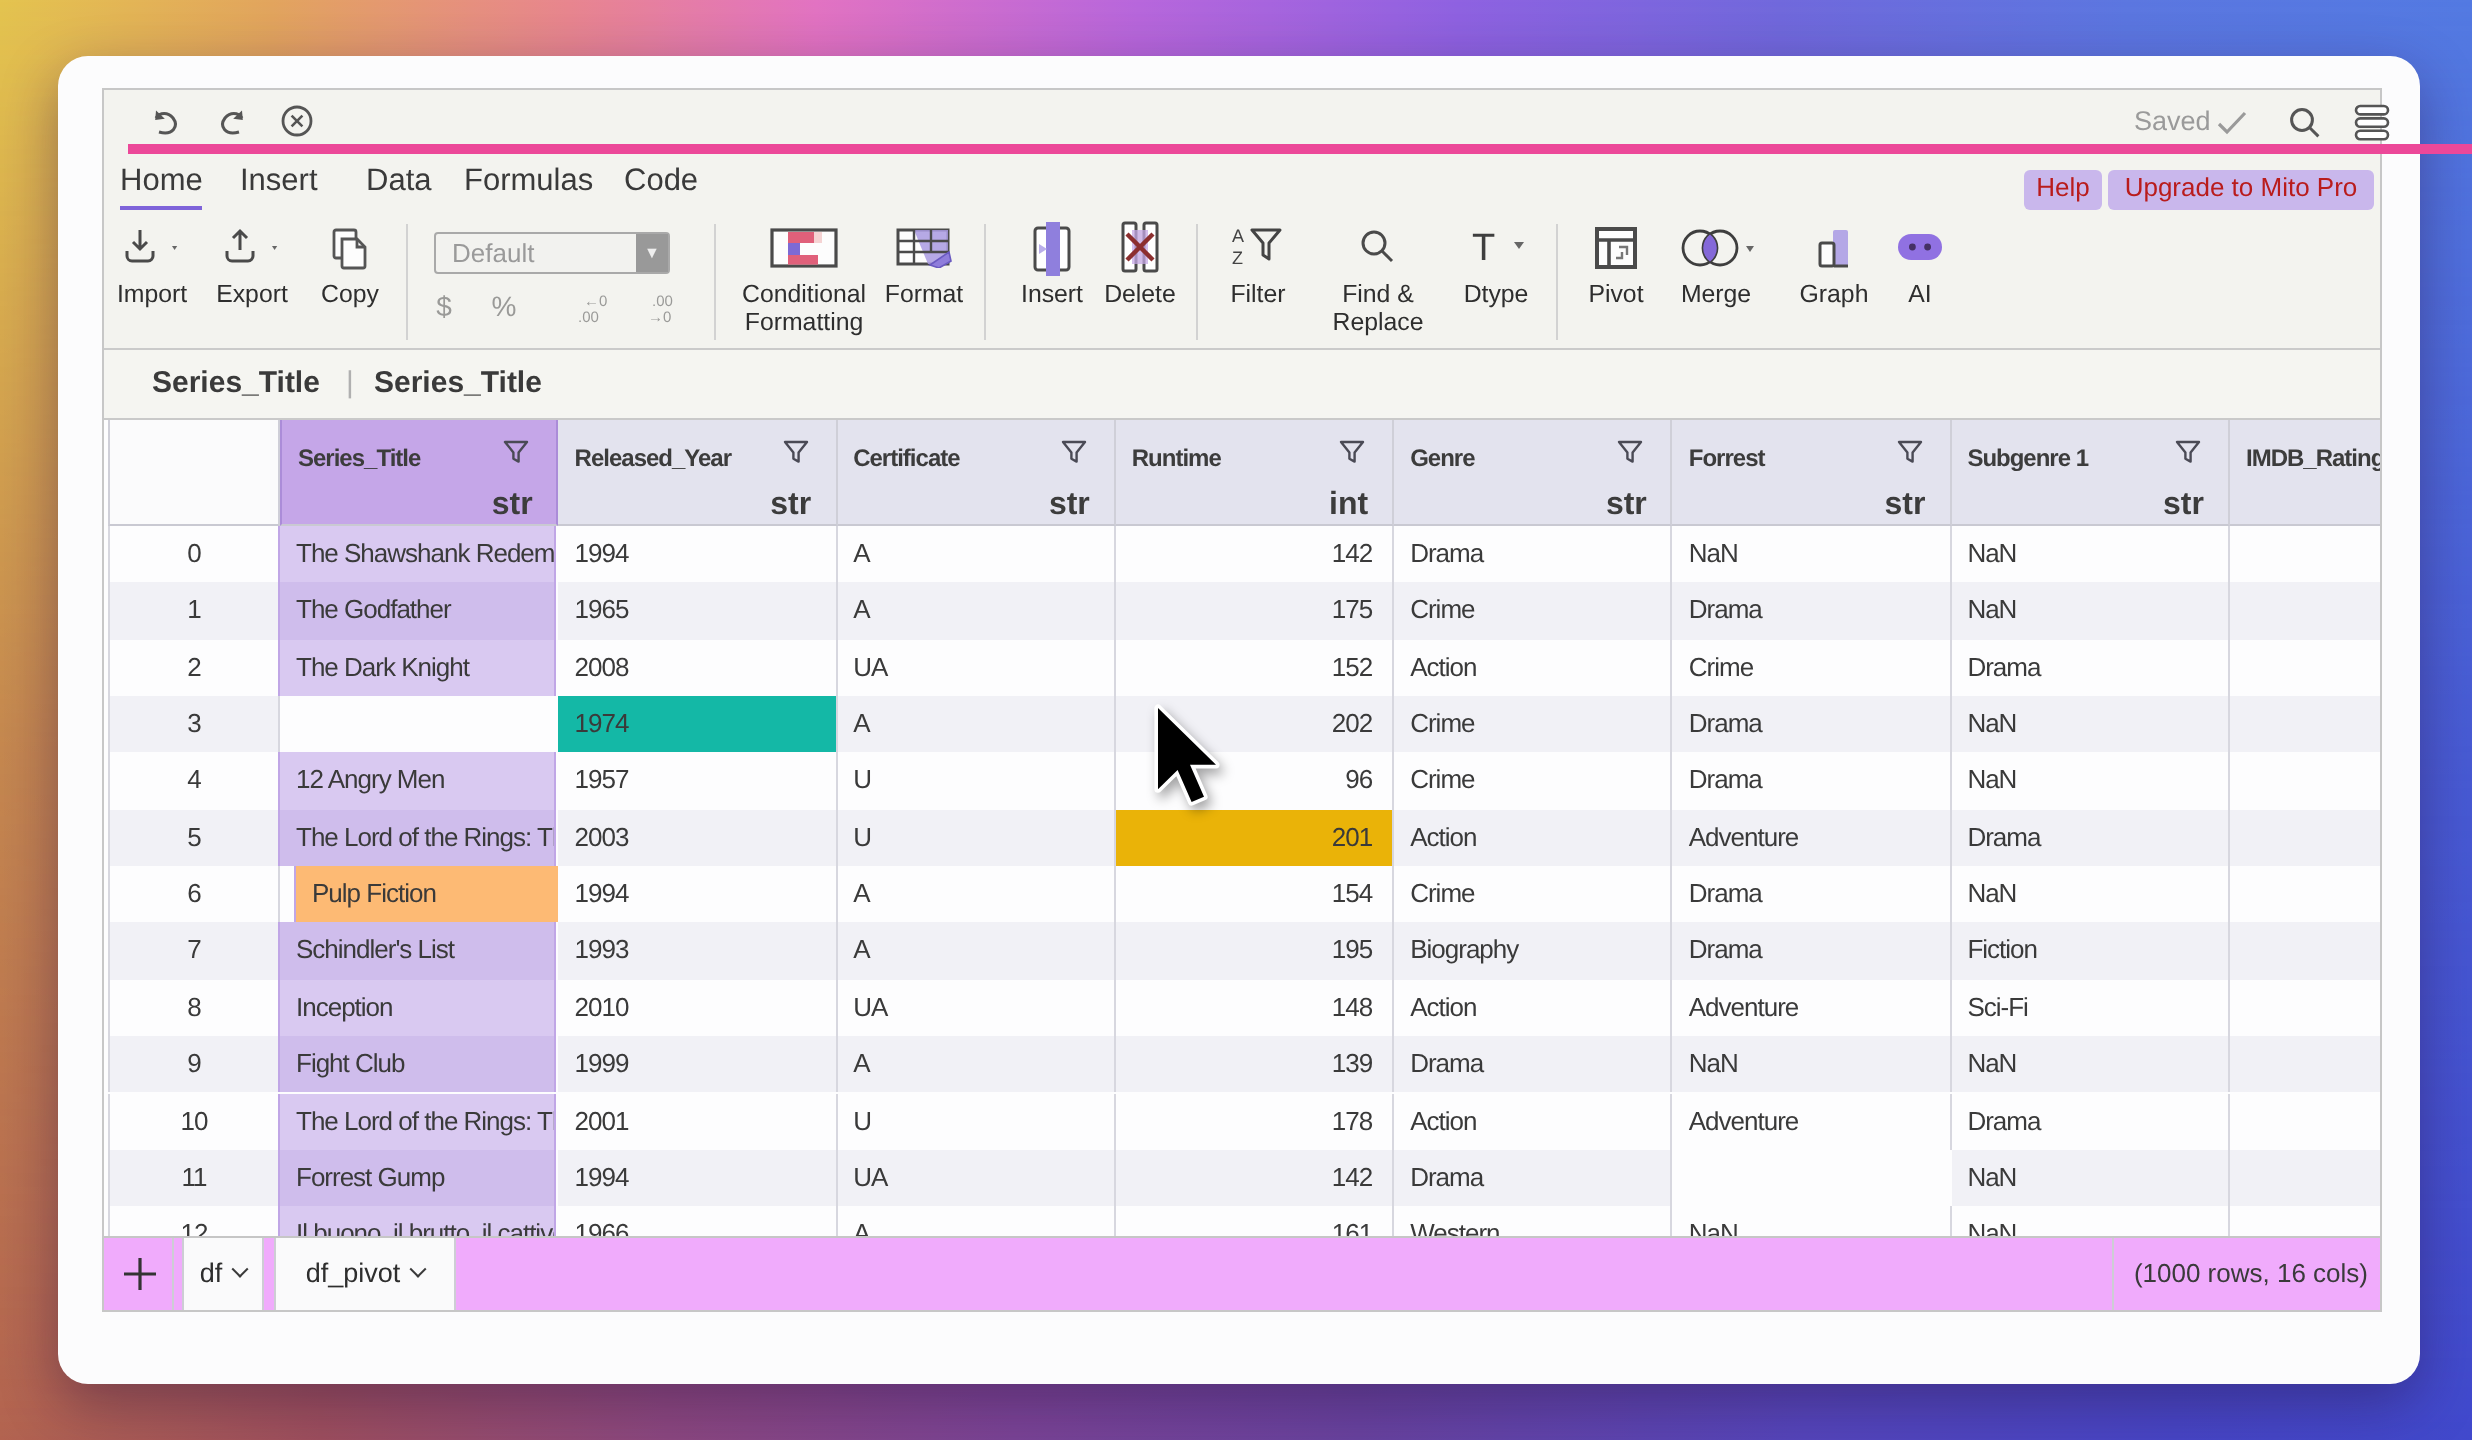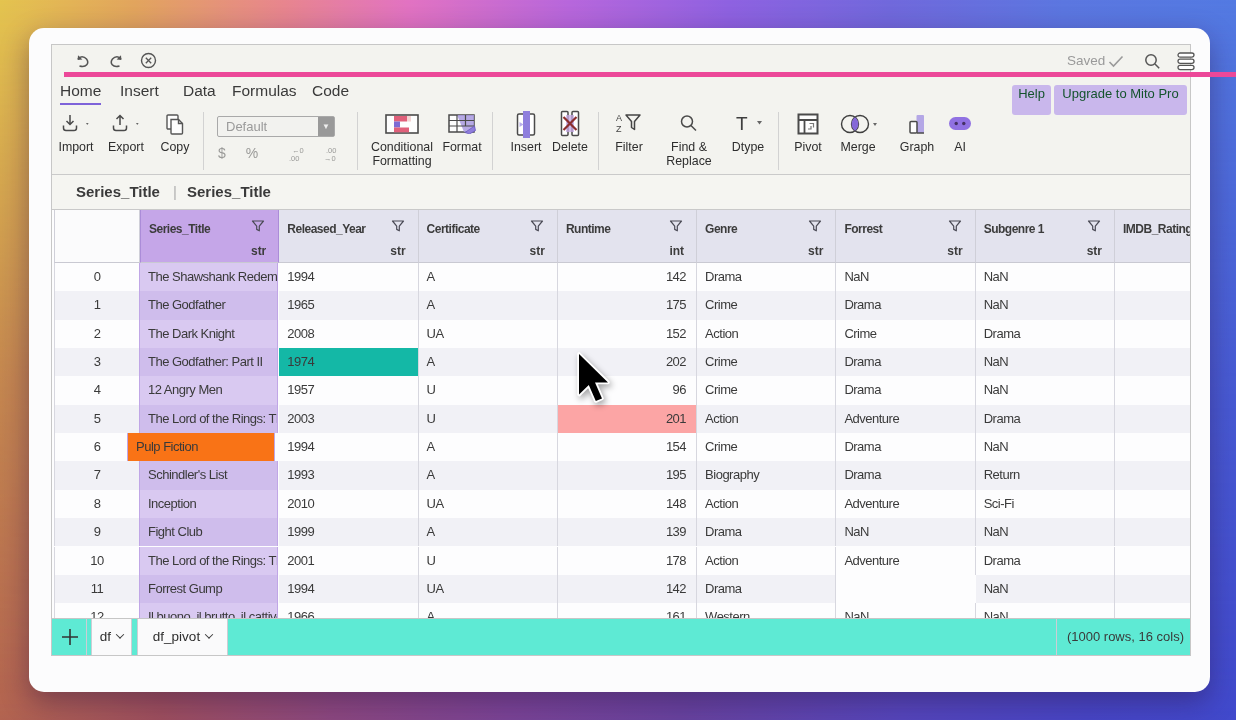--- a/index.html
+++ b/index.html
@@ -10,45 +10,45 @@
 mask-image:linear-gradient(to bottom,rgba(0,0,0,0) 0%,rgba(0,0,0,.62) 52%,rgba(0,0,0,1) 100%)}
 #win{position:absolute;left:29px;top:28px;width:1181px;height:664px;border-radius:15px;background:#fcfcfd;box-shadow:0 10px 28px rgba(40,15,60,.4)}
 #content{position:absolute;left:51px;top:44px;width:1140px;height:612px;border:1px solid #c7c7c7;background:#f3f3ef}
 .abs{position:absolute}
 
 #qbar{position:absolute;left:12px;top:0;width:1230px;height:32px;border-bottom:5px solid #ec4899}
 
 #menubar{position:absolute;left:0;top:32px;width:1138px;height:31px}
 .mi{position:absolute;top:5px;font-size:15.5px;color:#3a3a3a}
 .mi.act{border-bottom:2.5px solid #7e63d9;padding-bottom:3px}
-.pbtn{position:absolute;height:30px;background:#c9b7ec;border-radius:3px;color:#14532d;font-size:13px;line-height:18px;text-align:center}
+.pbtn{position:absolute;height:20px;background:#c9b7ec;border-radius:3px;color:#b91c1c;font-size:13px;line-height:18px;text-align:center}
 
 #toolbar{position:absolute;left:0;top:63px;width:1138px;height:67px;border-bottom:1px solid #cacaca}
 .tsep{position:absolute;top:4px;height:58px;width:1px;background:#d2d2d2}
 .titem{position:absolute;top:0;text-align:center}
 .tlab{font-size:12.4px;color:#2e2e2e;line-height:13.5px;margin-top:2px}
 .ticon{height:31px;display:flex;align-items:center;justify-content:center}
 
 #fbar{position:absolute;left:0;top:130px;width:1138px;height:35px;border-bottom:1px solid #c9c9c9;background:#f5f5f1}
 #fbar .t{position:absolute;top:0;line-height:34px;font-size:15px;font-weight:bold;color:#3a3a3a}
 
 #grid{position:absolute;left:0;top:165px;width:1138px;height:408px;overflow:hidden;background:#fdfdfe}
 .gh{position:absolute;top:0;height:53px;background:#e3e3ee;border-right:1px solid #cfcfd8;border-bottom:1px solid #c9c9d2}
 .gh.sel{background:#c5a6e8;border-right-color:#ab8cd8;border-left:1px solid #ab8cd8}
 .gh.ihd{background:#fbfbfc;border-left:1px solid #cfcfd8}
 .ghn{position:absolute;left:8px;top:12px;font-size:12px;font-weight:bold;letter-spacing:-0.5px;color:#3c3c3c}
 .fun{position:absolute;right:13px;top:9px}
-.ght{position:absolute;right:12px;top:34px;font-size:12px;font-weight:bold;color:#3c3c3c}
+.ght{position:absolute;right:12px;top:34px;font-size:16px;font-weight:bold;color:#3c3c3c}
 .gr{position:absolute;left:0;width:1139px;height:28.35px}
 .gc{position:absolute;top:0;height:28.35px;line-height:28.4px;font-size:13px;letter-spacing:-0.5px;color:#3a3a3a;padding-left:8px;white-space:nowrap;overflow:hidden;border-right:1px solid #d7d7df}
 .gc.ic{text-align:center;padding-left:0;border-left:1px solid #d7d7df}
 .gc.sc{border-right-color:#c0a6e6;border-left:1px solid #c0a6e6;margin-left:-1px}
 .gc.rt{text-align:right;padding-right:10px;padding-left:0}
 
-#footer{position:absolute;left:0;top:573px;width:1138px;height:37px;background:#5eead4;border-top:1px solid #c6c6c6}
+#footer{position:absolute;left:0;top:573px;width:1138px;height:37px;background:#f0abfc;border-top:1px solid #c6c6c6}
 .ftab{position:absolute;top:0;height:36px;background:#fafafb;border-left:1px solid #cdcdd4;border-right:1px solid #cdcdd4;font-size:13.5px;color:#2e2e2e;line-height:36px;text-align:center}
 .chev{display:inline-block;width:6px;height:6px;border-right:1.6px solid #3a3a3a;border-bottom:1.6px solid #3a3a3a;transform:rotate(45deg) translate(-1px,-1px);margin-left:6px;vertical-align:2px}
 #frows{position:absolute;right:6px;top:0;line-height:36px;font-size:13px;color:#3a3a3a}
 </style></head><body>
 <div id="stage">
 <div id="bg"></div>
     <div id="bg2"></div>
 <div id="win"></div>
 <div id="content">
   <div id="qbar">
@@ -357,21 +357,20 @@
 <div class="gc" style="left:227.3px;width:139.30px;background:#fdfdfe">2008</div>
 <div class="gc" style="left:366.6px;width:139.30px;background:#fdfdfe">UA</div>
 <div class="gc rt" style="left:505.9px;width:139.20px;background:#fdfdfe">152</div>
 <div class="gc" style="left:645.1px;width:139.30px;background:#fdfdfe">Action</div>
 <div class="gc" style="left:784.4px;width:139.30px;background:#fdfdfe">Crime</div>
 <div class="gc" style="left:923.7px;width:139.30px;background:#fdfdfe">Drama</div>
 <div class="gc" style="left:1063.0px;width:76.00px;background:#fdfdfe"></div>
 </div>
 <div class="gr" style="top:138.05px">
 <div class="gc ic" style="left:2px;width:86.00px;background:#f1f1f6">3</div>
-<div class="gc sc" style="left:88px;width:139.30px;background:#cfbdec">The Godfather: Part II</div>
 <div class="gc" style="left:227.3px;width:139.30px;background:#14b8a6">1974</div>
 <div class="gc" style="left:366.6px;width:139.30px;background:#f1f1f6">A</div>
 <div class="gc rt" style="left:505.9px;width:139.20px;background:#f1f1f6">202</div>
 <div class="gc" style="left:645.1px;width:139.30px;background:#f1f1f6">Crime</div>
 <div class="gc" style="left:784.4px;width:139.30px;background:#f1f1f6">Drama</div>
 <div class="gc" style="left:923.7px;width:139.30px;background:#f1f1f6">NaN</div>
 <div class="gc" style="left:1063.0px;width:76.00px;background:#f1f1f6"></div>
 </div>
 <div class="gr" style="top:166.40px">
 <div class="gc ic" style="left:2px;width:86.00px;background:#fdfdfe">4</div>
@@ -382,46 +381,46 @@
 <div class="gc" style="left:645.1px;width:139.30px;background:#fdfdfe">Crime</div>
 <div class="gc" style="left:784.4px;width:139.30px;background:#fdfdfe">Drama</div>
 <div class="gc" style="left:923.7px;width:139.30px;background:#fdfdfe">NaN</div>
 <div class="gc" style="left:1063.0px;width:76.00px;background:#fdfdfe"></div>
 </div>
 <div class="gr" style="top:194.75px">
 <div class="gc ic" style="left:2px;width:86.00px;background:#f1f1f6">5</div>
 <div class="gc sc" style="left:88px;width:139.30px;background:#cfbdec">The Lord of the Rings: The Return of the King</div>
 <div class="gc" style="left:227.3px;width:139.30px;background:#f1f1f6">2003</div>
 <div class="gc" style="left:366.6px;width:139.30px;background:#f1f1f6">U</div>
-<div class="gc rt" style="left:505.9px;width:139.20px;background:#fca5a5">201</div>
+<div class="gc rt" style="left:505.9px;width:139.20px;background:#eab308">201</div>
 <div class="gc" style="left:645.1px;width:139.30px;background:#f1f1f6">Action</div>
 <div class="gc" style="left:784.4px;width:139.30px;background:#f1f1f6">Adventure</div>
 <div class="gc" style="left:923.7px;width:139.30px;background:#f1f1f6">Drama</div>
 <div class="gc" style="left:1063.0px;width:76.00px;background:#f1f1f6"></div>
 </div>
 <div class="gr" style="top:223.10px">
 <div class="gc ic" style="left:2px;width:86.00px;background:#fdfdfe">6</div>
-<div class="gc sc" style="left:76px;width:148px;background:#f97316">Pulp Fiction</div>
+<div class="gc sc" style="left:96px;width:148px;background:#fdba74">Pulp Fiction</div>
 <div class="gc" style="left:227.3px;width:139.30px;background:#fdfdfe">1994</div>
 <div class="gc" style="left:366.6px;width:139.30px;background:#fdfdfe">A</div>
 <div class="gc rt" style="left:505.9px;width:139.20px;background:#fdfdfe">154</div>
 <div class="gc" style="left:645.1px;width:139.30px;background:#fdfdfe">Crime</div>
 <div class="gc" style="left:784.4px;width:139.30px;background:#fdfdfe">Drama</div>
 <div class="gc" style="left:923.7px;width:139.30px;background:#fdfdfe">NaN</div>
 <div class="gc" style="left:1063.0px;width:76.00px;background:#fdfdfe"></div>
 </div>
 <div class="gr" style="top:251.45px">
 <div class="gc ic" style="left:2px;width:86.00px;background:#f1f1f6">7</div>
 <div class="gc sc" style="left:88px;width:139.30px;background:#cfbdec">Schindler's List</div>
 <div class="gc" style="left:227.3px;width:139.30px;background:#f1f1f6">1993</div>
 <div class="gc" style="left:366.6px;width:139.30px;background:#f1f1f6">A</div>
 <div class="gc rt" style="left:505.9px;width:139.20px;background:#f1f1f6">195</div>
 <div class="gc" style="left:645.1px;width:139.30px;background:#f1f1f6">Biography</div>
 <div class="gc" style="left:784.4px;width:139.30px;background:#f1f1f6">Drama</div>
-<div class="gc" style="left:923.7px;width:139.30px;background:#f1f1f6">Return</div>
+<div class="gc" style="left:923.7px;width:139.30px;background:#f1f1f6">Fiction</div>
 <div class="gc" style="left:1063.0px;width:76.00px;background:#f1f1f6"></div>
 </div>
 <div class="gr" style="top:279.80px">
 <div class="gc ic" style="left:2px;width:86.00px;background:#fdfdfe">8</div>
 <div class="gc sc" style="left:88px;width:139.30px;background:#d9c9f1">Inception</div>
 <div class="gc" style="left:227.3px;width:139.30px;background:#fdfdfe">2010</div>
 <div class="gc" style="left:366.6px;width:139.30px;background:#fdfdfe">UA</div>
 <div class="gc rt" style="left:505.9px;width:139.20px;background:#fdfdfe">148</div>
 <div class="gc" style="left:645.1px;width:139.30px;background:#fdfdfe">Action</div>
 <div class="gc" style="left:784.4px;width:139.30px;background:#fdfdfe">Adventure</div>

